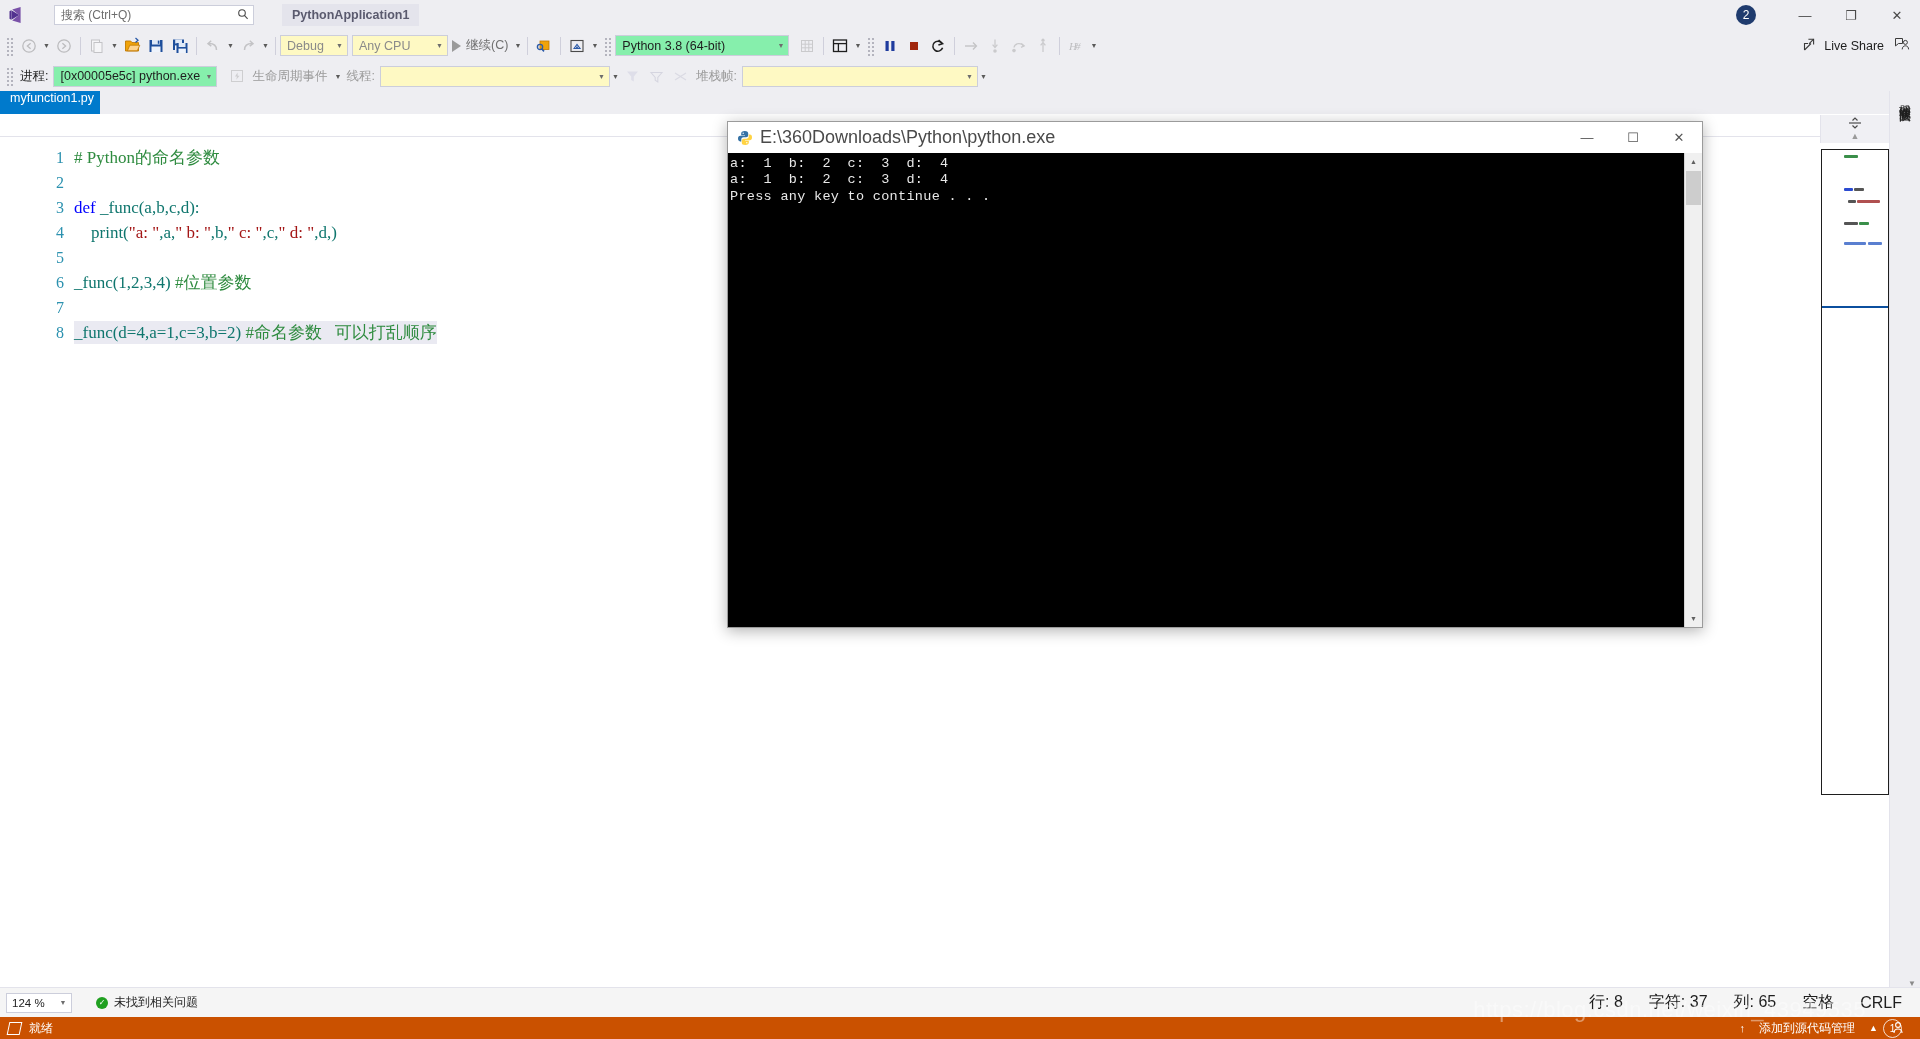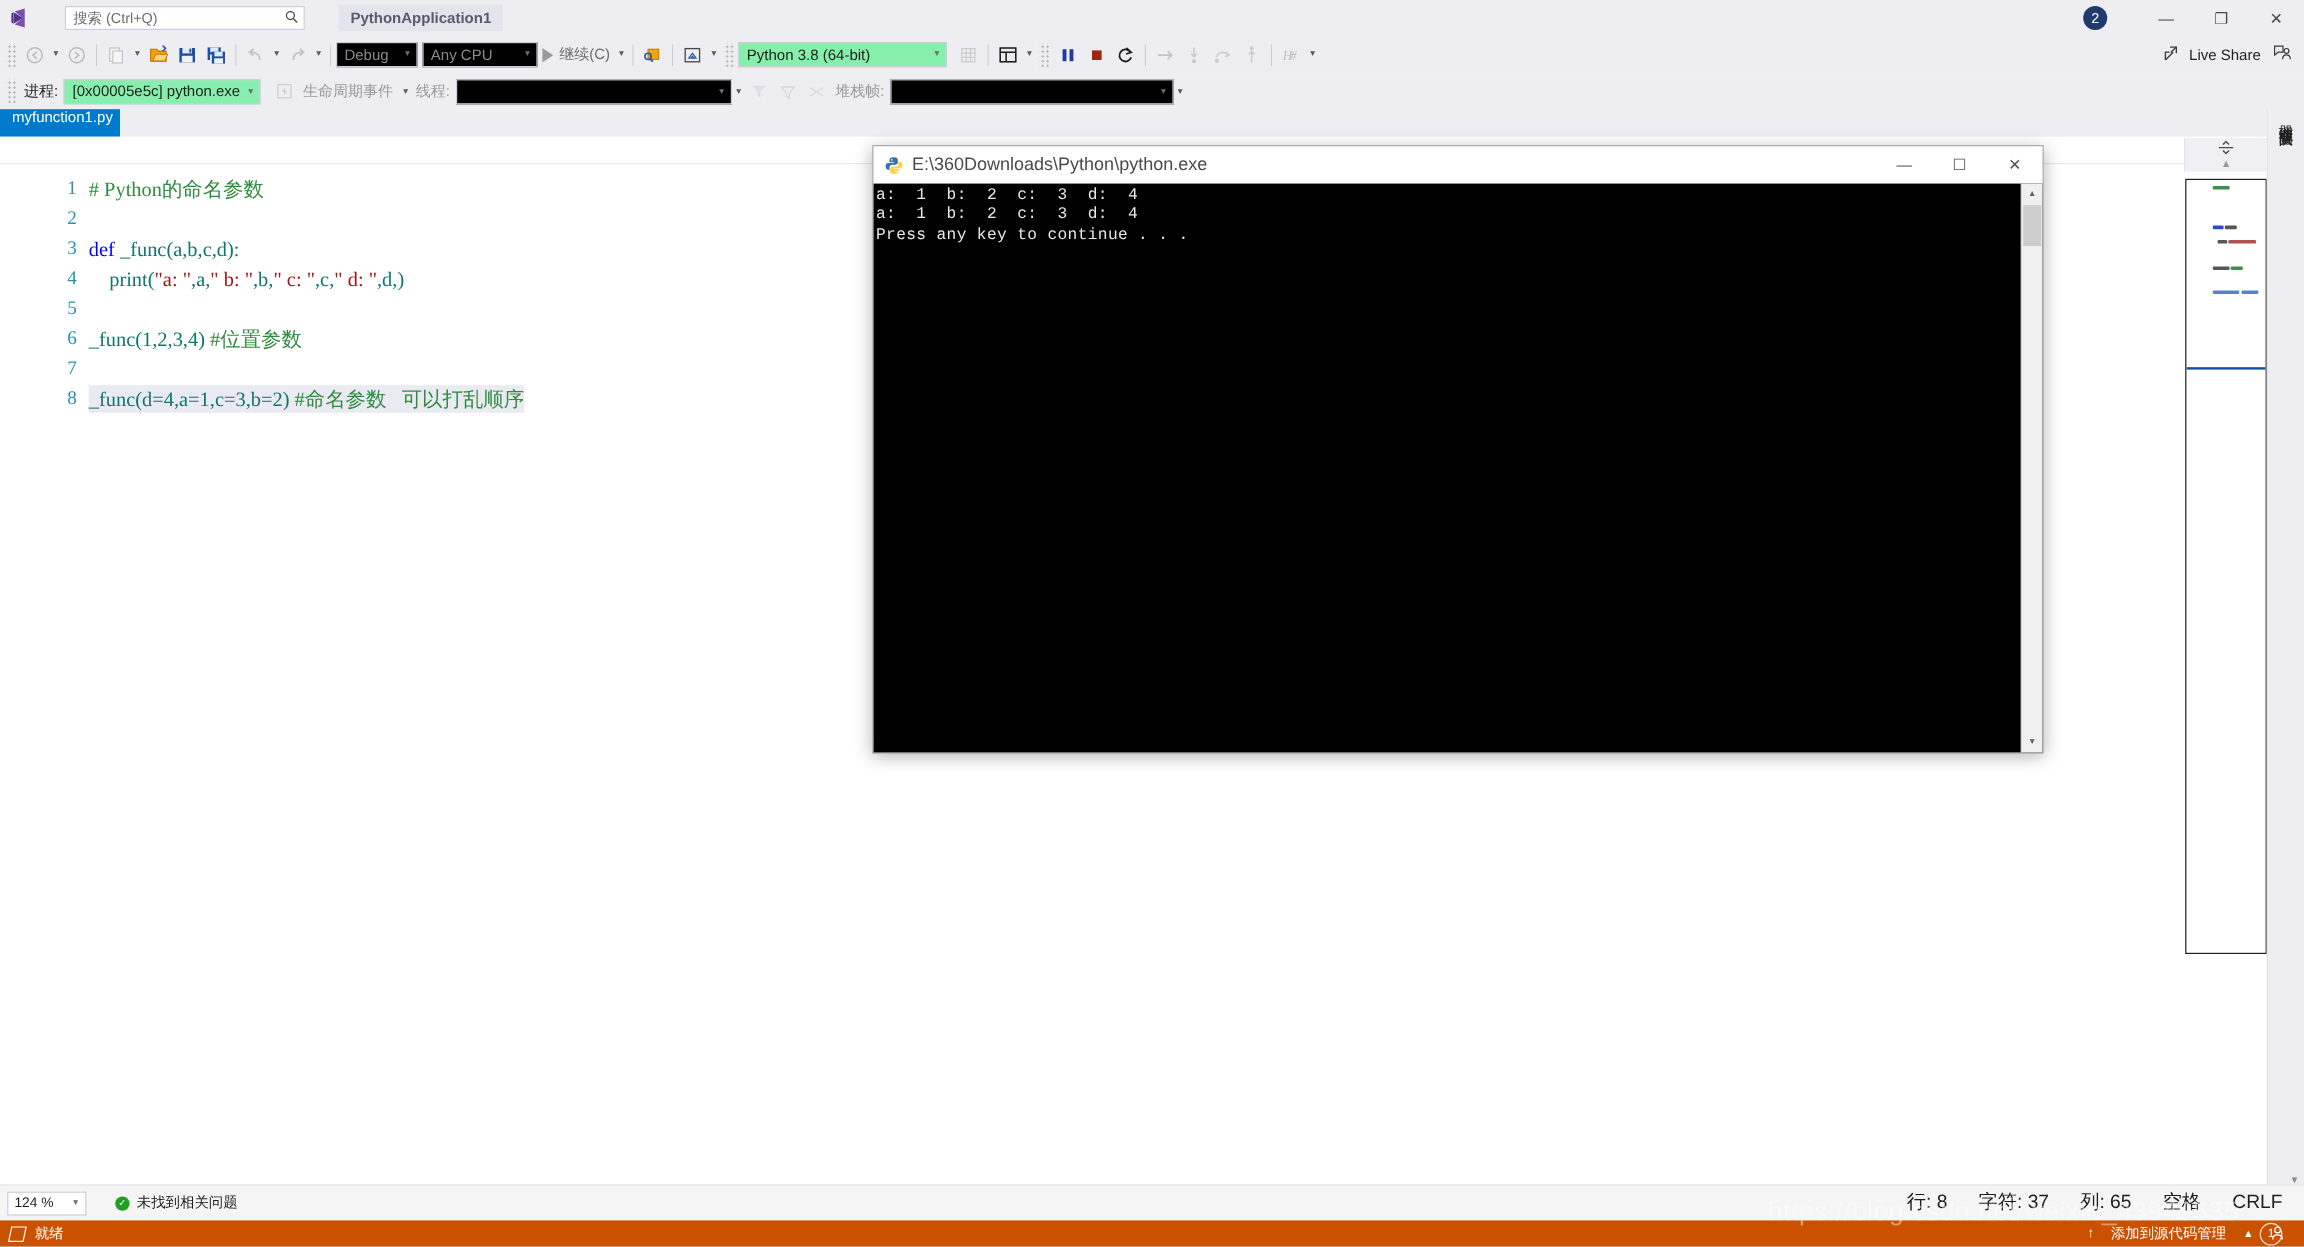--- a/index.html
+++ b/index.html
@@ -132,21 +132,21 @@
     height: 21px;
     border: 1px solid #cccedb;
     background: #86efac;
     display: flex; align-items: center;
     padding-left: 6px;
     font-size: 12.5px;
     color: #1e1e1e;
     box-sizing: border-box;
     flex:none;
   }
-  .combo.dis { color:#8a8a8a; background:#000000; }
+  .combo.dis { color:#8a8a8a; background:#fef9c3; }
   .combo .cv { flex:1; white-space:nowrap; overflow:hidden; }
   .combo .ca {
     width: 15px; text-align:center; font-size:7px; color:#6d6d6d;
   }
   .run-btn {
     display:flex; align-items:center; height:24px; padding: 0 4px; flex:none;
   }
   .run-btn .tri {
     width:0;height:0;border-left:9px solid #9a9a9a;
     border-top:6px solid transparent;border-bottom:6px solid transparent;
@@ -316,21 +316,21 @@
     background: #ffffff;
     display:flex; align-items:center;
     border-bottom: 1px solid #e2e2e2;
   }
   .cw-ico {
     width: 16px; height:16px; margin: 0 7px 0 9px;
     flex:none; position:relative;
   }
   .cw-name {
     flex:1;
-    font-size: 15px;
+    font-size: 18px;
     color: #4a4a4a;
     white-space:nowrap;
   }
   .cw-btn {
     width: 46px; height: 31px;
     display:flex; align-items:center; justify-content:center;
     color:#555; font-size: 13px;
   }
   .cw-body {
     position:absolute;

